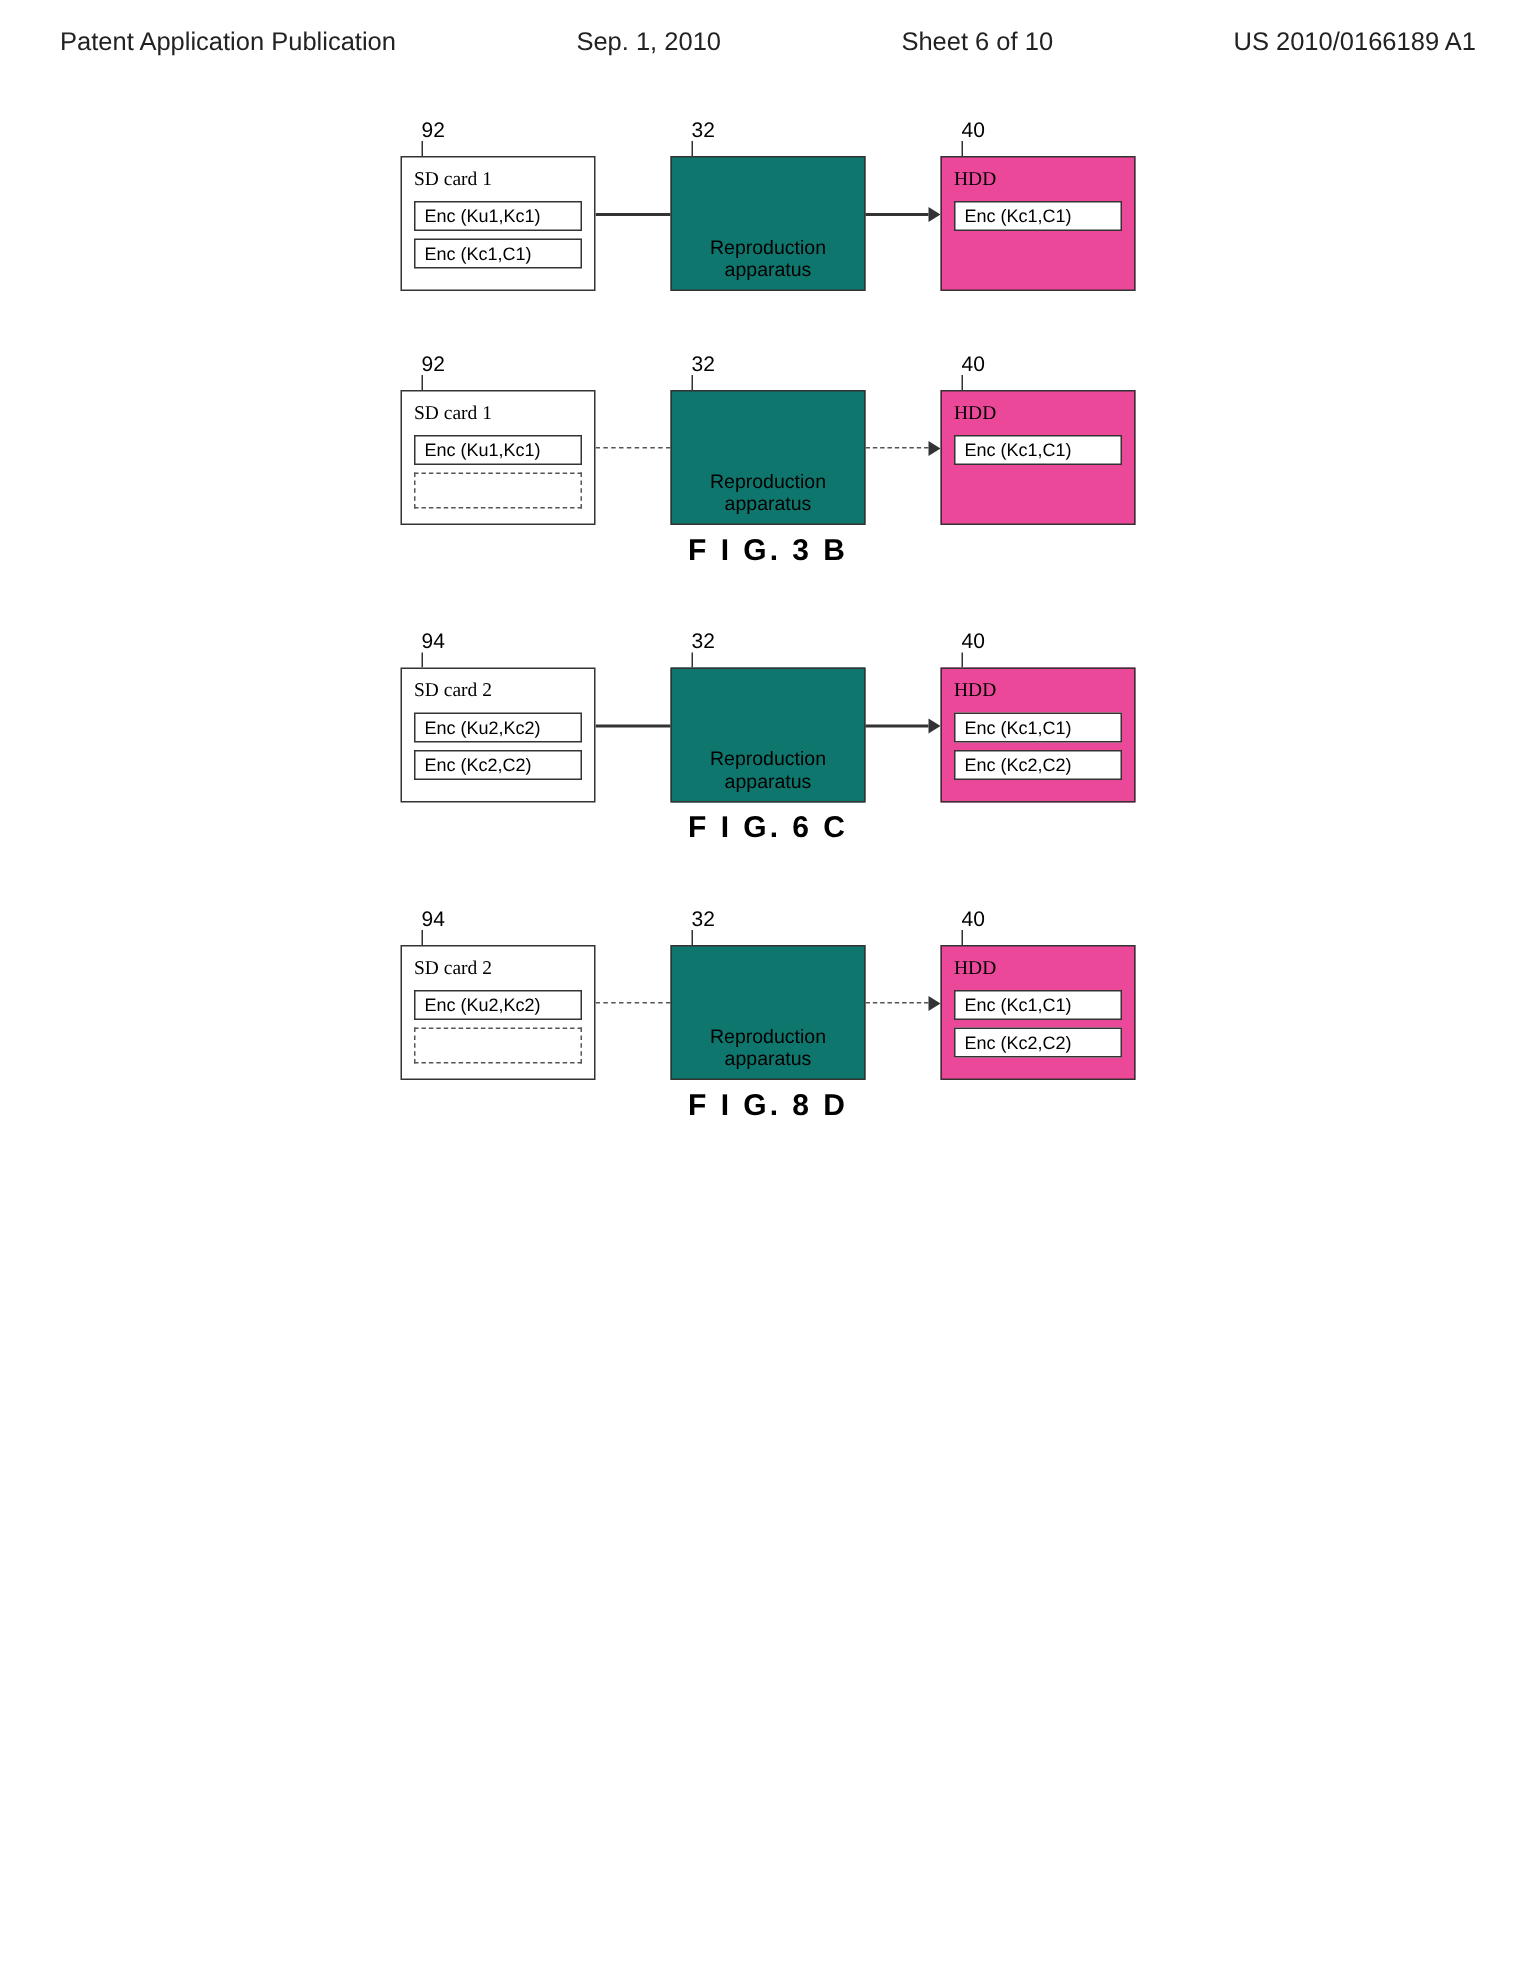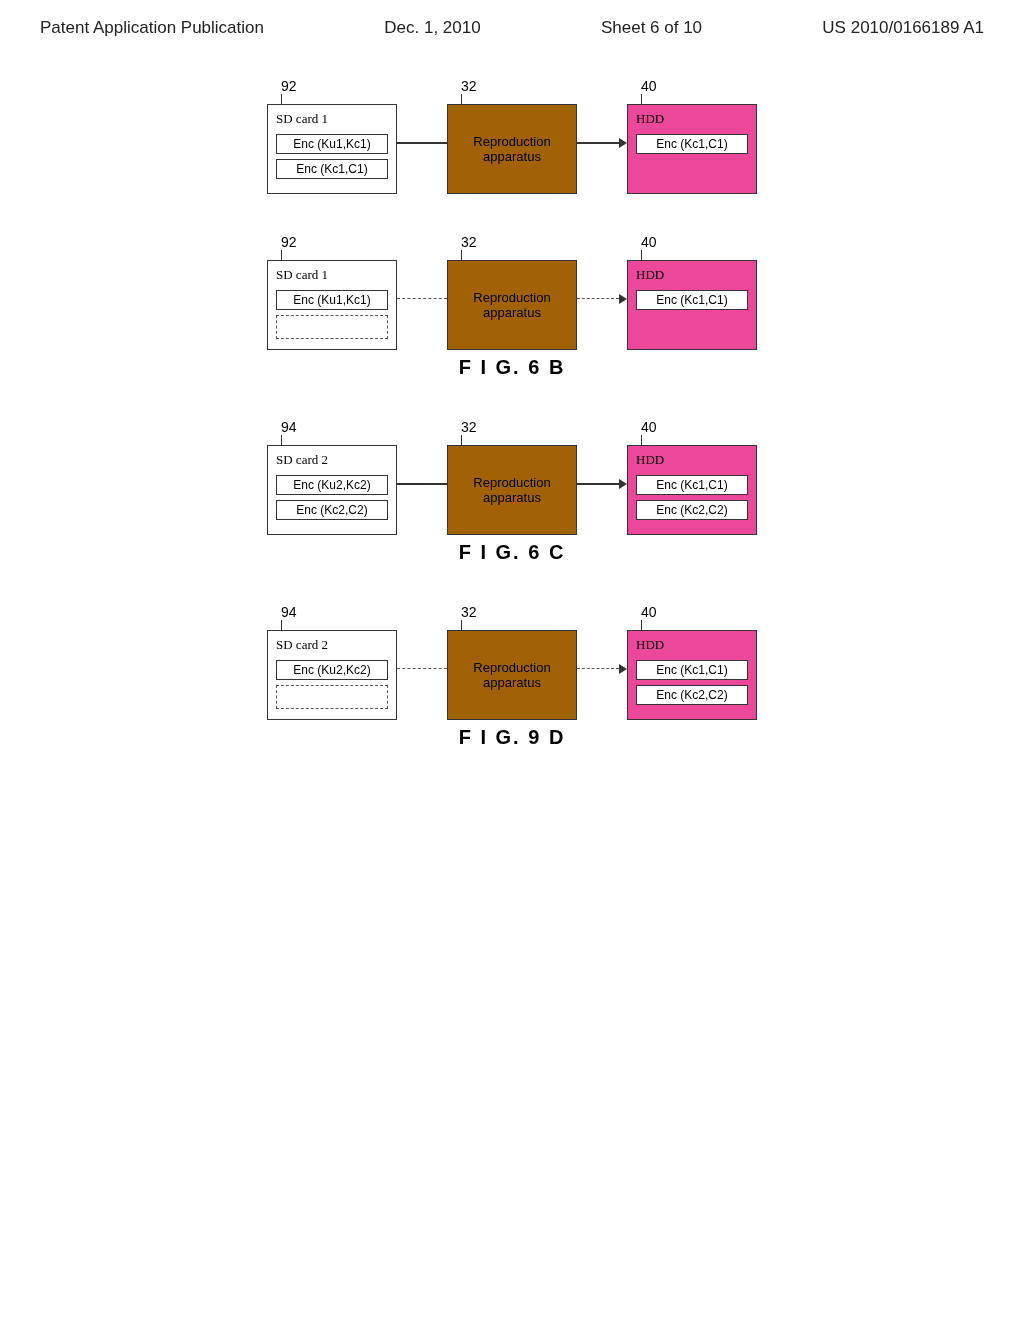--- a/index.html
+++ b/index.html
@@ -50,21 +50,20 @@
       text-align: left;
       margin-bottom: 2px;
       font-family: Liberation Serif, serif;
     }
 
     
     .box-inner {
       border: 1.5px solid #333;
       padding: 2px 6px;
       font-size: 12px;
-      text-align: center;
       background: #fff;
     }
 
     
     .box-inner-dashed {
       border: 1.5px dashed #555;
       padding: 2px 6px;
       font-size: 12px;
       text-align: center;
       background: #fff;
@@ -73,22 +72,22 @@
 
     
     .box-middle {
       border: 1.5px solid #333;
       padding: 6px 8px;
       min-width: 130px;
       min-height: 90px;
       display: flex;
       flex-direction: column;
       align-items: center;
-      justify-content: center;
-      background: #a16207;
+      justify-content: flex-end;
+      background: #0f766e;
     }
 
     .box-middle-label {
       font-size: 13px;
       text-align: center;
     }
 
     
     .box-hdd {
       border: 1.5px solid #333;
@@ -163,21 +162,21 @@
       border-top: 5px solid transparent;
       border-bottom: 5px solid transparent;
       border-left: 8px solid #333;
     }
   </style>
 </head>
 <body>
 
 <div class="header">
   <span>Patent Application Publication</span>
-  <span>Dec. 1, 2010</span>
+  <span>Sep. 1, 2010</span>
   <span>Sheet 6 of 10</span>
   <span>US 2010/0166189 A1</span>
 </div>
 
 <div class="main">
 
   <div class="figure-section">
     <div class="diag-container">
 
       <div class="col-group">
@@ -262,21 +261,21 @@
         <div class="col-header">
           <span>40</span>
           <div class="col-header-line"></div>
         </div>
         <div class="box-hdd">
           <span class="box-label">HDD</span>
           <div class="box-inner">Enc (Kc1,C1)</div>
         </div>
       </div>
     </div>
-    <div class="fig-caption">F I G. 6 B</div>
+    <div class="fig-caption">F I G. 3 B</div>
   </div>
 
   <div class="figure-section">
     <div class="diag-container">
 
       <div class="col-group">
         <div class="col-header">
           <span>94</span>
           <div class="col-header-line"></div>
         </div>
@@ -360,16 +359,16 @@
           <span>40</span>
           <div class="col-header-line"></div>
         </div>
         <div class="box-hdd">
           <span class="box-label">HDD</span>
           <div class="box-inner">Enc (Kc1,C1)</div>
           <div class="box-inner">Enc (Kc2,C2)</div>
         </div>
       </div>
     </div>
-    <div class="fig-caption">F I G. 9 D</div>
+    <div class="fig-caption">F I G. 8 D</div>
   </div>
 
 </div>
 
 </body></html>

